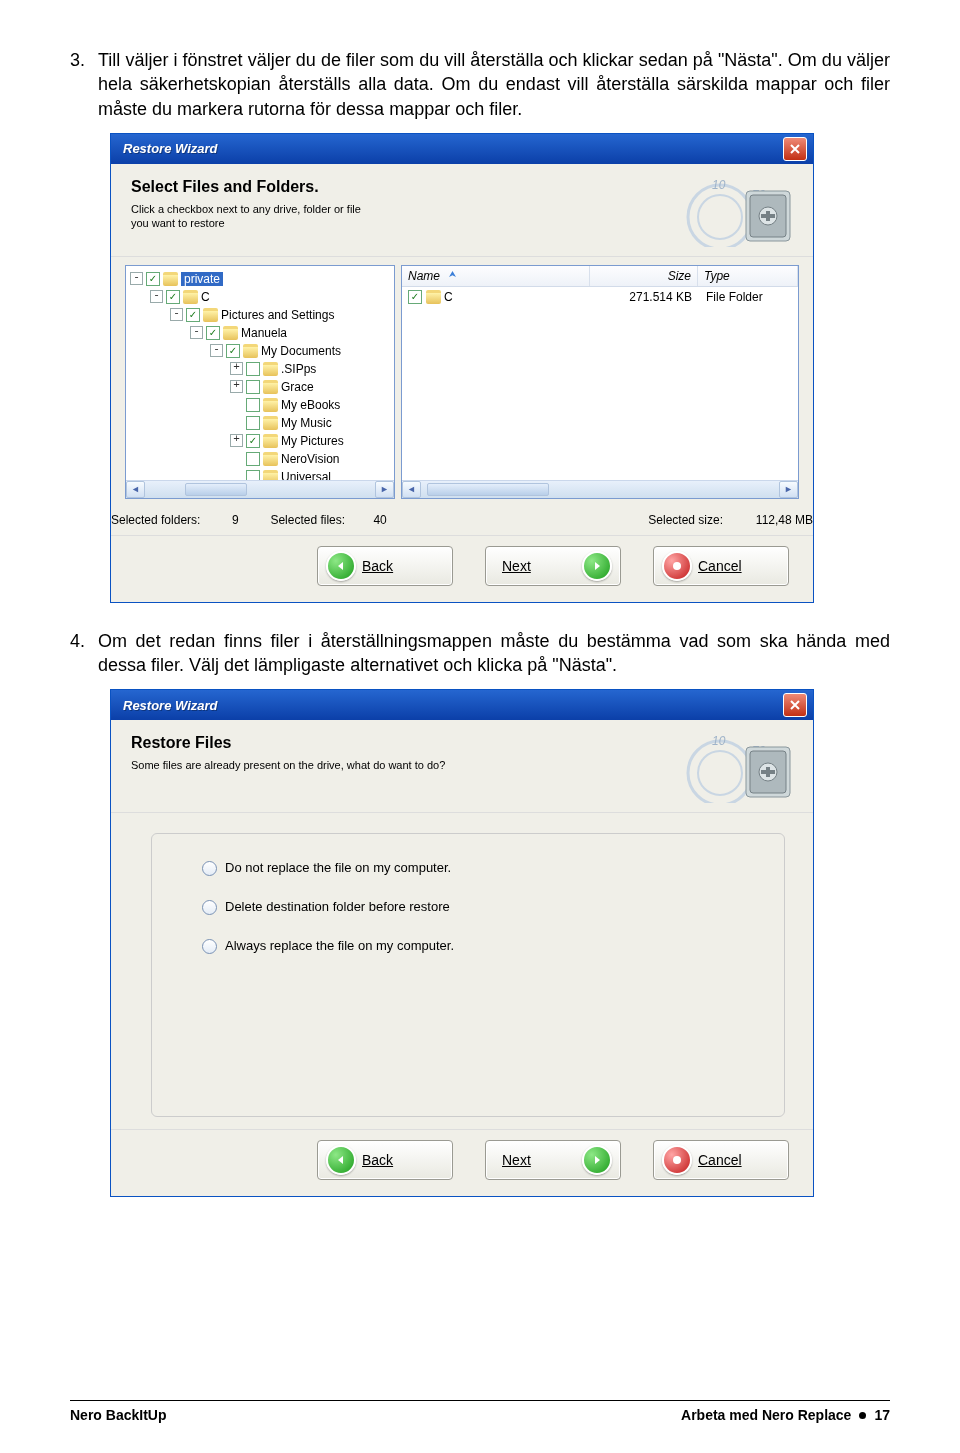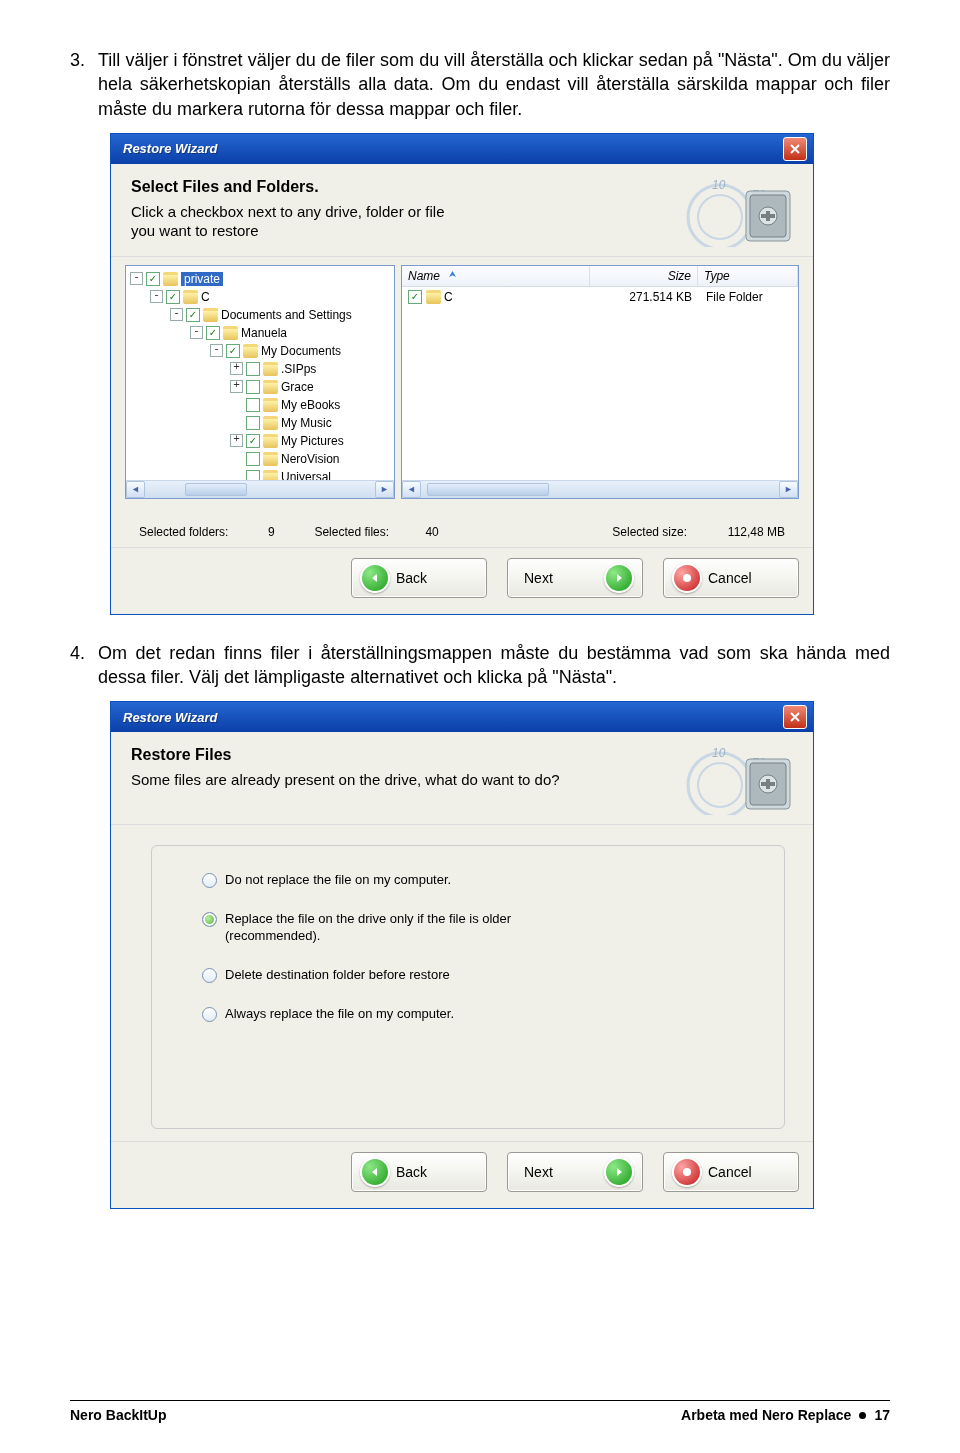--- a/index.html
+++ b/index.html
@@ -9,21 +9,21 @@
 .ol-num { width:28px; flex-shrink:0; }
 .ol-body { flex:1; }
 .dialog { width:702px; margin:12px 0 26px 40px; border:1px solid #0a52c2; background:#f0efe8; }
 .titlebar { height:30px; background:linear-gradient(#2566d0,#0b3fa8); display:flex; align-items:center; padding:0 6px; }
 .title-left { flex:1; color:#fff; font-weight:bold; font-size:13px; font-style:italic; padding-left:6px; text-shadow:1px 1px 0 rgba(0,0,0,.3); }
 .close-btn { width:22px; height:22px; background:linear-gradient(#ef8a76,#c23015); border:1px solid #fff; border-radius:3px; display:flex; align-items:center; justify-content:center; }
 .close-btn svg { width:12px; height:12px; }
 .header-area { display:flex; padding:10px 14px 8px 20px; border-bottom:1px solid #ddd;justify-content:center; }
 .header-text { flex:1; padding-top:4px; }
 .header-title { font-weight:bold; font-size:16px; margin-bottom:6px; }
-.header-sub { font-size:15px; line-height:1.3; }
+.header-sub { font-size:11px; line-height:1.3; }
 .safe-ill { width:120px; height:74px; display:flex; align-items:center; justify-content:center; }
 .safe-ill svg { width:110px; height:72px; }
 .panes { display:flex; gap:6px; padding:8px 14px 6px 14px; }
 .pane { border:1px solid #7b9bd0; background:#fff; font-size:12px; }
 .pane-left { width:268px; height:232px; display:flex; flex-direction:column; }
 .pane-right { flex:1; height:232px; display:flex; flex-direction:column; }
 .tree-scroll, .list-scroll { flex:1; overflow:hidden; }
 .scroll-bar { height:17px; background:linear-gradient(#e8f0fb,#cfdfef); display:flex; align-items:center; border-top:1px solid #cad7eb;}
 .sb-arrow { width:17px; height:15px; background:linear-gradient(#f7fbff,#d1e0f3); border:1px solid #b0c4de; border-radius:2px; display:flex; align-items:center; justify-content:center; font-size:9px; color:#4966aa; }
 .sb-track { flex:1; }
@@ -36,24 +36,24 @@
 .tree-label { font-size:12px; }
 .tree-label.sel { background:#316ac5; color:#fff; padding:0 3px; }
 .list-header { display:flex; height:20px; background:linear-gradient(#fdfdff,#eef2f8); border-bottom:1px solid #d2dbe9;font-style:italic; }
 .list-header>div { border-right:1px solid #d8e0ec; padding:3px 6px; font-size:12px;}
 .lh-name { width:175px; display:flex; align-items:center; gap:6px;}
 .lh-size { width:95px; text-align:right;}
 .lh-type { flex:1; }
 .list-row { display:flex; height:20px; align-items:center; padding-left:6px; font-size:12px;}
 .list-cb { width:12px; height:12px; border:1px solid #6a7; display:inline-flex; align-items:center; justify-content:center; background:#fff; margin-right:4px;}
 .list-cb.checked::after { content:"✓"; font-size:10px; color:#1a7a1a;}
-.stats-row { display:flex; padding:8px 28px; font-size:12px; gap:8px;margin-top:12px;}
+.stats-row { display:flex; padding:8px 0; font-size:12px; }
 .stats-row .lbl { }
 .stats-row .val { width:60px;}
-.button-row { display:flex; justify-content:flex-end; gap:20px; padding:10px 14px 16px 16px; border-top:1px solid #ddd;}
+.button-row { display:flex; justify-content:flex-end; gap:32px; padding:10px 24px 16px 16px; border-top:1px solid #ddd;text-decoration:underline;}
 .wiz-btn { width:118px; height:38px; background:linear-gradient(#fff,#e9e9e1); border:1px solid #9a9a92; border-radius:4px; display:flex; align-items:center; padding:0 8px; gap:6px; font-size:14px; box-shadow:inset 0 0 0 1px #fff; }
 .wiz-btn .round { width:26px; height:26px; border-radius:50%; border:2px solid #fff; box-shadow:0 1px 2px rgba(0,0,0,.3); display:flex; align-items:center; justify-content:center;}
 .round.green { background:radial-gradient(circle at 30% 30%,#8de886,#1a9c1a);}
 .round.red { background:radial-gradient(circle at 30% 30%,#ffa5a5,#c21818);}
 .round svg { width:14px; height:14px; }
 .wiz-btn .txt { flex:1; text-align:left; }
 .wiz-btn.next .txt { text-align:left; padding-left:8px; }
 .wiz-btn.next { flex-direction:row; }
 .wiz-btn.next .round { order:2; margin-left:auto; }
 .options-zone { border:1px solid #ccc; border-radius:6px; margin:20px 28px 12px 40px; padding:26px 26px 26px 50px; min-height:230px; }
@@ -118,21 +118,21 @@
         <div class="tree-row" style="padding-left:22px">
           <span class="tree-exp">-</span>
           <span class="tree-cb checked"></span>
           <span class="folder-ico"></span>
           <span class="tree-label">C</span>
         </div>
         <div class="tree-row" style="padding-left:42px">
           <span class="tree-exp">-</span>
           <span class="tree-cb checked"></span>
           <span class="folder-ico"></span>
-          <span class="tree-label">Documents and Settings</span>
+          <span class="tree-label">Pictures and Settings</span>
         </div>
         <div class="tree-row" style="padding-left:62px">
           <span class="tree-exp">-</span>
           <span class="tree-cb checked"></span>
           <span class="folder-ico"></span>
           <span class="tree-label">Manuela</span>
         </div>
         <div class="tree-row" style="padding-left:82px">
           <span class="tree-exp">-</span>
           <span class="tree-cb checked"></span>
@@ -289,24 +289,20 @@
         <rect x="77" y="39" width="14" height="4" fill="#768186"></rect>
       </svg>
     </div>
   </div>
   <div class="options-zone">
     <div class="radio-row">
       <div class="radio"></div>
       <div>Do not replace the file on my computer.</div>
     </div>
     <div class="radio-row">
-      <div class="radio on"></div>
-      <div style="max-width:300px">Replace the file on the drive only if the file is older (recommended).</div>
-    </div>
-    <div class="radio-row">
       <div class="radio"></div>
       <div>Delete destination folder before restore</div>
     </div>
     <div class="radio-row">
       <div class="radio"></div>
       <div>Always replace the file on my computer.</div>
     </div>
   </div>
   <div class="button-row">
     <div class="wiz-btn">

